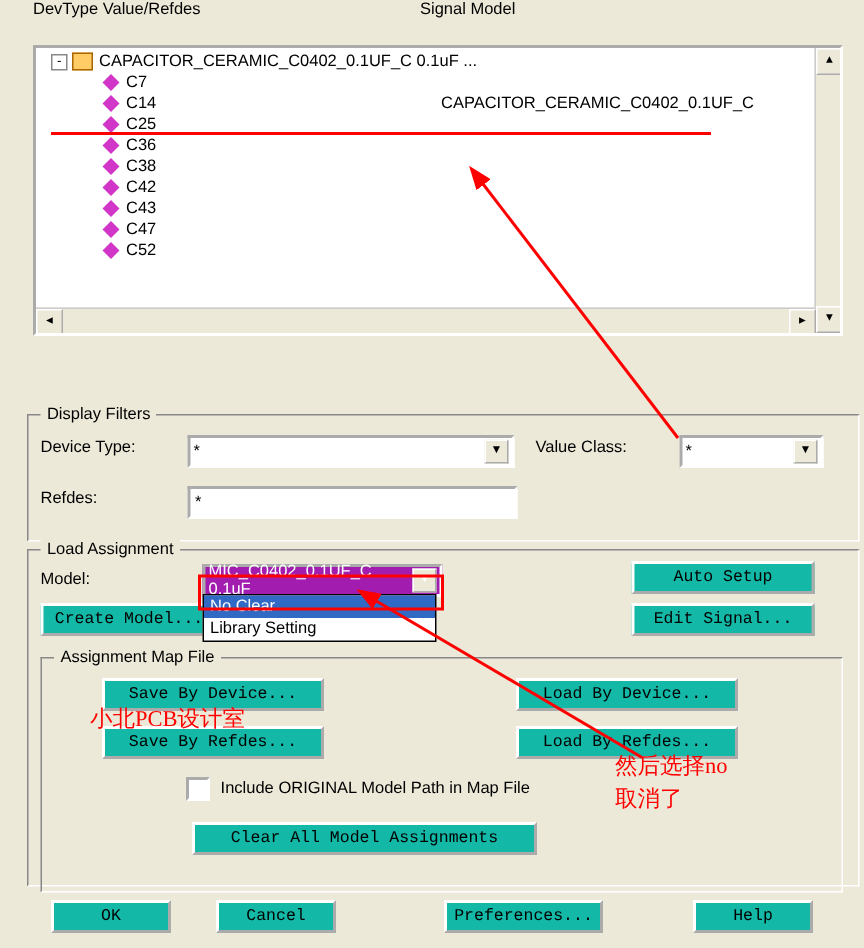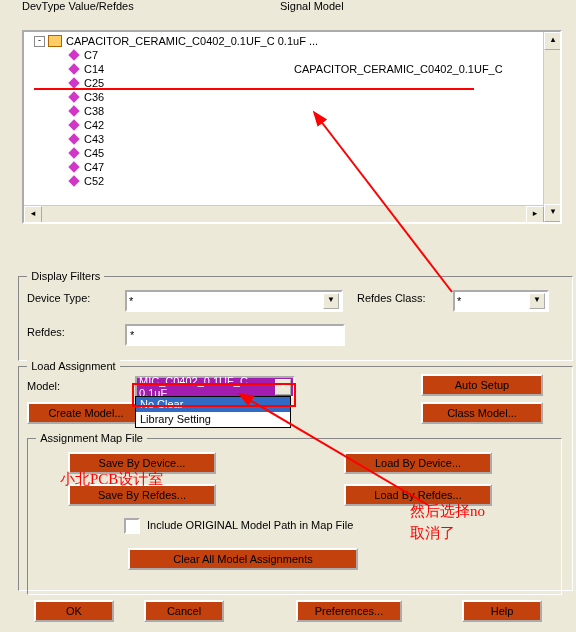--- a/index.html
+++ b/index.html
@@ -35,23 +35,23 @@
     margin:0;position:absolute}
   legend{font-size:11px;padding:0 4px;background:#ece9d8}
   .lbl{font-size:11px}
   .combo{background:#fff;border:2px inset #fff;height:18px;font-size:11px;
     padding:0 2px;display:inline-flex;align-items:center;justify-content:space-between}
   .combo .arr{width:14px;height:14px;background:#ece9d8;border:1px outset #fff;
     font-size:8px;text-align:center;line-height:12px}
   .txt{background:#fff;border:2px inset #fff;height:18px;font-size:11px;
     padding:0 3px;display:inline-flex;align-items:center}
 
-  .btn{background:#c2410c;border:2px outset #fff;height:22px;font-size:11px;
+  .btn{background:#14b8a6;border:2px outset #fff;height:22px;font-size:11px;
     display:inline-flex;align-items:center;justify-content:center;
-    font-family:Liberation Sans, sans-serif;cursor:default}
+    font-family:Liberation Mono, monospace;cursor:default}
   .dropdown{position:absolute;background:#fff;border:1px solid #000;
     font-size:11px}
   .dropdown .opt{height:15px;line-height:15px;padding:0 4px}
   .dropdown .opt.sel{background:#316ac5;color:#fff}
   .redbox{border:2px solid red;position:absolute;pointer-events:none}
   .redline{position:absolute;background:red;height:2px;pointer-events:none}
   .redtxt{position:absolute;color:red;font-family:SimSun,"宋体",serif;
     font-size:15px;pointer-events:none}
   svg.arrow{position:absolute;pointer-events:none}
   .chk{display:inline-block;width:12px;height:12px;background:#fff;
@@ -105,25 +105,20 @@
           <span>C42</span>
         </div>
       <div class="row">
           <span class="ind" style="width:40px"></span>
           <span class="diamond"></span>
           <span>C43</span>
         </div>
       <div class="row">
           <span class="ind" style="width:40px"></span>
           <span class="diamond"></span>
-          <span>C45</span>
-        </div>
-      <div class="row">
-          <span class="ind" style="width:40px"></span>
-          <span class="diamond"></span>
           <span>C47</span>
         </div>
       <div class="row">
           <span class="ind" style="width:40px"></span>
           <span class="diamond"></span>
           <span>C52</span>
         </div>
     </div>
     <div class="scroll-v">
       <div class="sbtn up">▴</div>
@@ -135,41 +130,41 @@
     </div>
   </div>
 
   <fieldset style="left:18px;top:270px;width:536px;height:78px">
     <legend>Display Filters</legend>
     <span class="lbl" style="position:absolute;left:8px;top:10px">Device Type:</span>
     <span class="combo" style="position:absolute;left:106px;top:8px;width:210px">
       <span>*</span>
         <span class="arr">▼</span>
     </span>
-    <span class="lbl" style="position:absolute;left:338px;top:10px">Refdes Class:</span>
+    <span class="lbl" style="position:absolute;left:338px;top:10px">Value Class:</span>
     <span class="combo" style="position:absolute;left:434px;top:8px;width:88px">
       <span>*</span>
         <span class="arr">▼</span>
     </span>
     <span class="lbl" style="position:absolute;left:8px;top:44px">Refdes:</span>
     <span class="txt" style="position:absolute;left:106px;top:42px;width:210px">
       <span>*</span>
     </span>
   </fieldset>
 
   <fieldset style="left:18px;top:360px;width:536px;height:218px">
     <legend>Load Assignment</legend>
     <span class="lbl" style="position:absolute;left:8px;top:8px">Model:</span>
     <span class="combo" style="position:absolute;left:116px;top:4px;width:152px;background:#a21caf;color:#fff">
       <span style="overflow:hidden">MIC_C0402_0.1UF_C 0.1uF</span>
         <span class="arr">▼</span>
     </span>
     <button class="btn" style="position:absolute;left:402px;top:2px;width:122px">Auto Setup</button>
     <button class="btn" style="position:absolute;left:8px;top:30px;width:118px">Create Model...</button>
-    <button class="btn" style="position:absolute;left:402px;top:30px;width:122px">Class Model...</button>
+    <button class="btn" style="position:absolute;left:402px;top:30px;width:122px">Edit Signal...</button>
 
     <div class="dropdown" style="left:116px;top:24px;width:154px">
       <div class="opt sel">No Clear</div>
       <div class="opt">Library Setting</div>
     </div>
 
     <fieldset style="left:8px;top:60px;width:516px;height:150px">
       <legend>Assignment Map File</legend>
       <button class="btn" style="position:absolute;left:40px;top:8px;width:148px">Save By Device...</button>
       <button class="btn" style="position:absolute;left:316px;top:8px;width:148px">Load By Device...</button>

